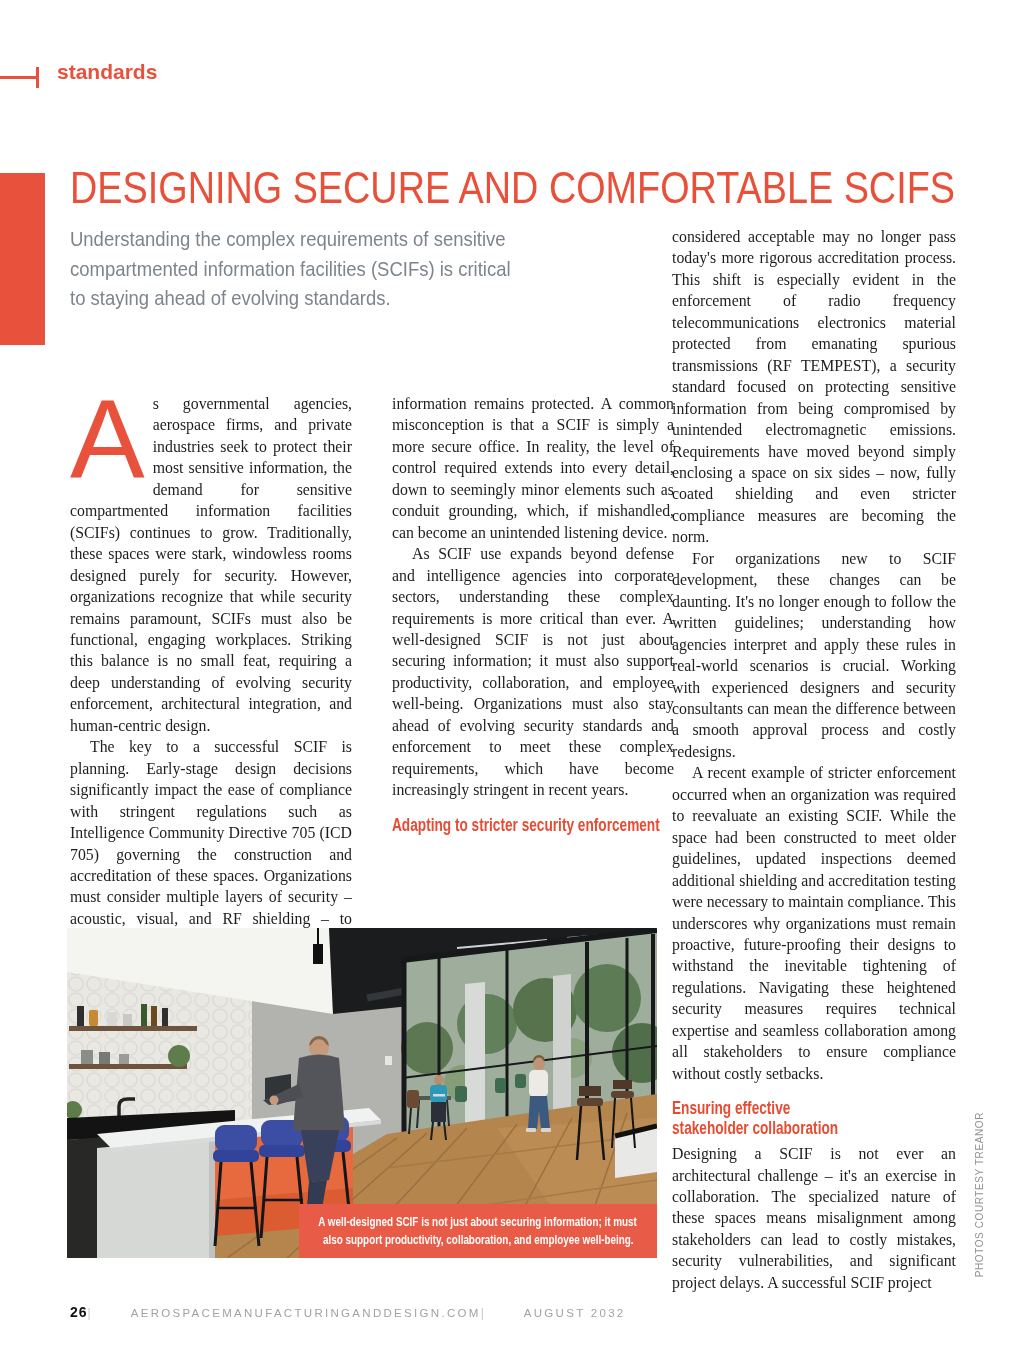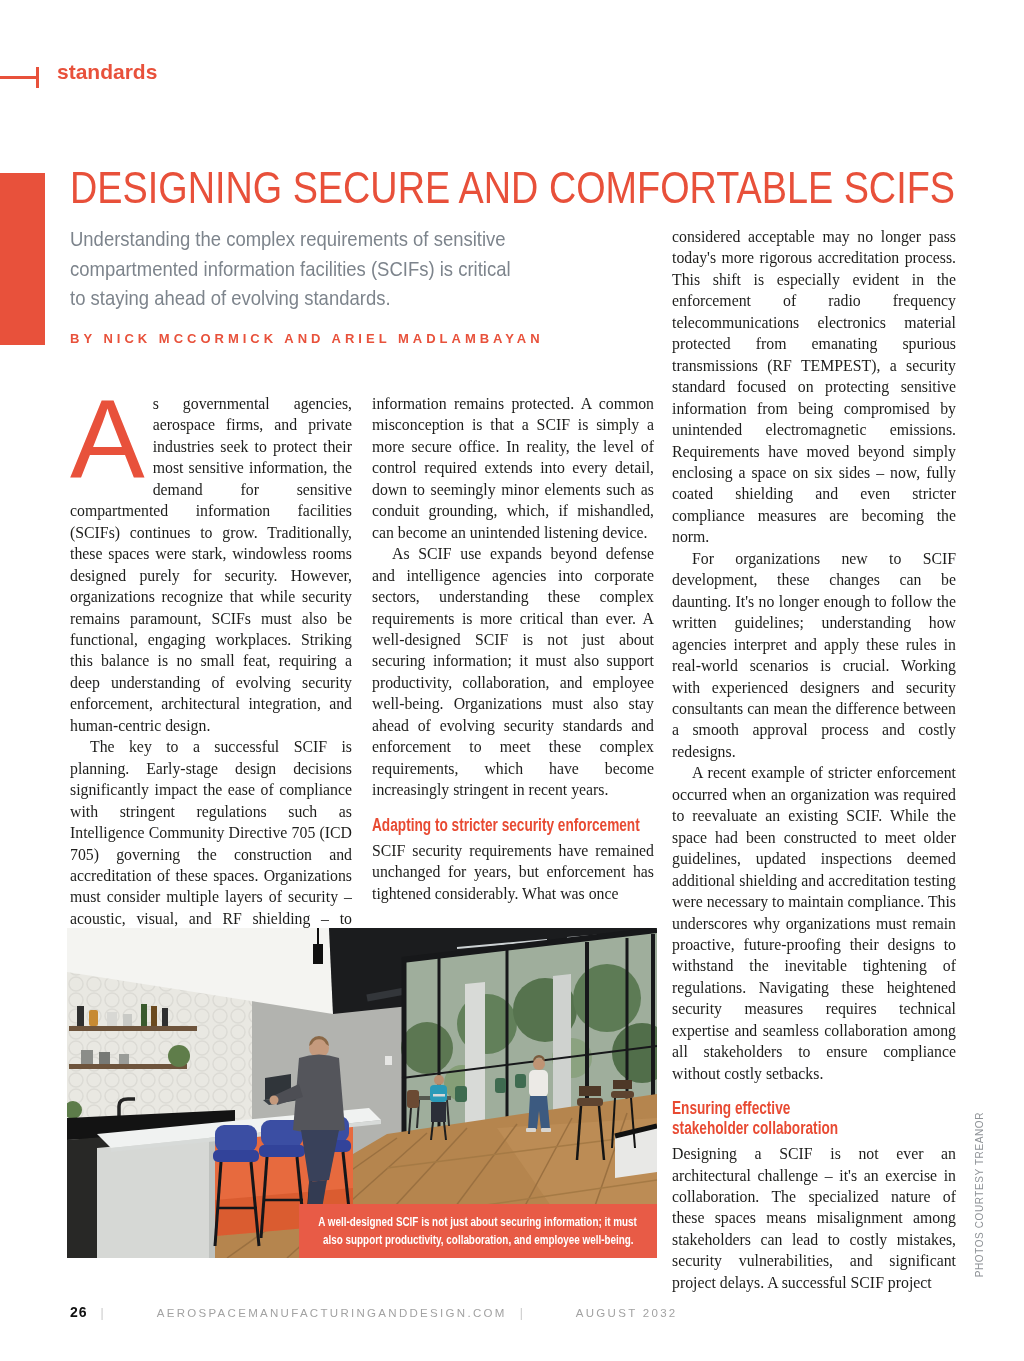--- a/index.html
+++ b/index.html
@@ -22,21 +22,21 @@
 
   .byline { position:absolute; left:70px; top:331px; font-size:13px; font-weight:bold;
             letter-spacing:4px; color:#e8513b; white-space:nowrap; }
 
   
   .col { position:absolute; width:282px; }
   .col p { margin:0; font-family:"Liberation Serif", serif; font-size:15.8px; line-height:21.45px;
            color:#1d1d1b; text-align:justify; hyphens:auto; }
   .col .indent { text-indent:20px; }
   .col1 { left:70px; top:393px; }
-  .col2 { left:372px; top:393px; }
+  .col2 { left:392px; top:393px; }
   .col3 { left:672px; top:226px; width:284px; }
 
   .dropcap { float:left; font-family:"Liberation Sans", sans-serif; font-size:112px; line-height:84px;
              height:86px; color:#e8513b; margin:4px 8px 0 0; }
 
   .subhead { margin:14px 0 5px 0; font-family:"Liberation Sans", sans-serif; font-size:17.5px;
              font-weight:bold; color:#e84a32; white-space:nowrap; line-height:20px;
              transform:scaleX(0.78); transform-origin:left top; }
   .subhead div { white-space:nowrap; }
 
@@ -45,21 +45,21 @@
   .photo svg { display:block; }
   .caption { position:absolute; right:0; bottom:0; width:358px; height:54px; background:#e85b46;
              display:flex; flex-direction:column; align-items:center; justify-content:center; gap:2px; }
   .caption span { display:block; white-space:nowrap; transform:scaleX(0.76); transform-origin:center;
                   font-size:13px; font-weight:bold; color:#ffffff; line-height:16px; }
 
   .credit { position:absolute; left:974px; top:1112px; writing-mode:vertical-rl;
             transform:rotate(180deg); font-size:10px; letter-spacing:0.6px; color:#8e9296; }
 
   
-  .footer { position:absolute; left:70px; top:1304px; display:flex; align-items:baseline; gap:13px; }
+  .footer { position:absolute; left:70px; top:1304px; display:flex; align-items:baseline; }
   .pnum  { font-size:14px; font-weight:bold; color:#111111; letter-spacing:1px; }
   .fsep  { color:#c9c9c9; font-size:12px; }
   .fsite, .fissue { font-size:11.5px; letter-spacing:2.3px; color:#a2a2a2;margin-left:40px; }
 </style>
 </head>
 <body>
 
 <div class="page">
 
   <div class="kicker-rule"></div>
@@ -69,32 +69,30 @@
   <div class="red-block"></div>
 
   <h1 class="title">DESIGNING SECURE AND COMFORTABLE SCIFS</h1>
 
   <div class="deck">
     <div>Understanding the complex requirements of sensitive</div>
     <div>compartmented information facilities (SCIFs) is critical</div>
     <div>to staying ahead of evolving standards.</div>
   </div>
 
-  <div class="byline">BY NICK MCCORMICK AND ARIEL MADLAMBAYAN</div>
 
   <div class="col col1">
     <p><span class="dropcap">A</span><span>s governmental agencies, aerospace firms, and private industries seek to protect their most sensitive information, the demand for sensitive compartmented information facilities (SCIFs) continues to grow. Traditionally, these spaces were stark, windowless rooms designed purely for security. However, organizations recognize that while security remains paramount, SCIFs must also be functional, engaging workplaces. Striking this balance is no small feat, requiring a deep understanding of evolving security enforcement, architectural integration, and human-centric design.</span></p>
     <p class="indent">The key to a successful SCIF is planning. Early-stage design decisions significantly impact the ease of compliance with stringent regulations such as Intelligence Community Directive 705 (ICD 705) governing the construction and accreditation of these spaces. Organizations must consider multiple layers of security – acoustic, visual, and RF shielding – to ensure classified</p>
   </div>
 
   <div class="col col2">
     <p>information remains protected. A common misconception is that a SCIF is simply a more secure office. In reality, the level of control required extends into every detail, down to seemingly minor elements such as conduit grounding, which, if mishandled, can become an unintended listening device.</p>
     <p class="indent">As SCIF use expands beyond defense and intelligence agencies into corporate sectors, understanding these complex requirements is more critical than ever. A well-designed SCIF is not just about securing information; it must also support productivity, collaboration, and employee well-being. Organizations must also stay ahead of evolving security standards and enforcement to meet these complex requirements, which have become increasingly stringent in recent years.</p>
     <h3 class="subhead">Adapting to stricter security enforcement</h3>
-    <p>SCIF security requirements have remained unchanged for years, but enforcement has tightened considerably. What was once</p>
   </div>
 
   <div class="col col3">
     <p>considered acceptable may no longer pass today's more rigorous accreditation process. This shift is especially evident in the enforcement of radio frequency telecommunications electronics material protected from emanating spurious transmissions (RF TEMPEST), a security standard focused on protecting sensitive information from being compromised by unintended electromagnetic emissions. Requirements have moved beyond simply enclosing a space on six sides – now, fully coated shielding and even stricter compliance measures are becoming the norm.</p>
     <p class="indent">For organizations new to SCIF development, these changes can be daunting. It's no longer enough to follow the written guidelines; understanding how agencies interpret and apply these rules in real-world scenarios is crucial. Working with experienced designers and security consultants can mean the difference between a smooth approval process and costly redesigns.</p>
     <p class="indent">A recent example of stricter enforcement occurred when an organization was required to reevaluate an existing SCIF. While the space had been constructed to meet older guidelines, updated inspections deemed additional shielding and accreditation testing were necessary to maintain compliance. This underscores why organizations must remain proactive, future-proofing their designs to withstand the inevitable tightening of regulations. Navigating these heightened security measures requires technical expertise and seamless collaboration among all stakeholders to ensure compliance without costly setbacks.</p>
     <h3 class="subhead">
       <div>Ensuring effective</div>
       <div>stakeholder collaboration</div>
     </h3>

